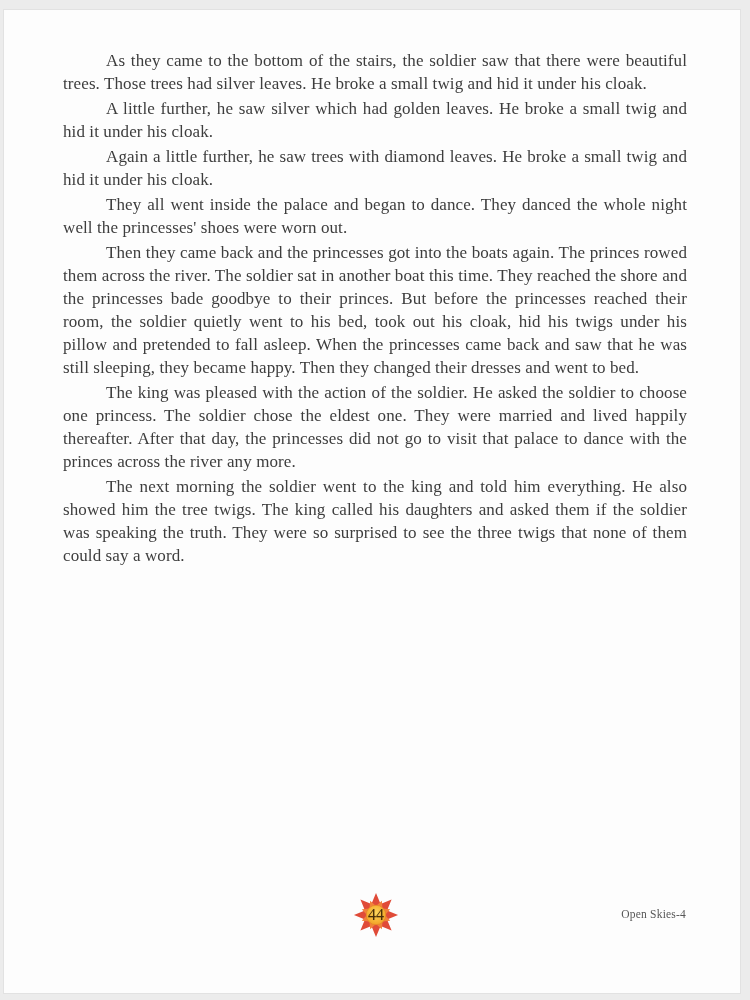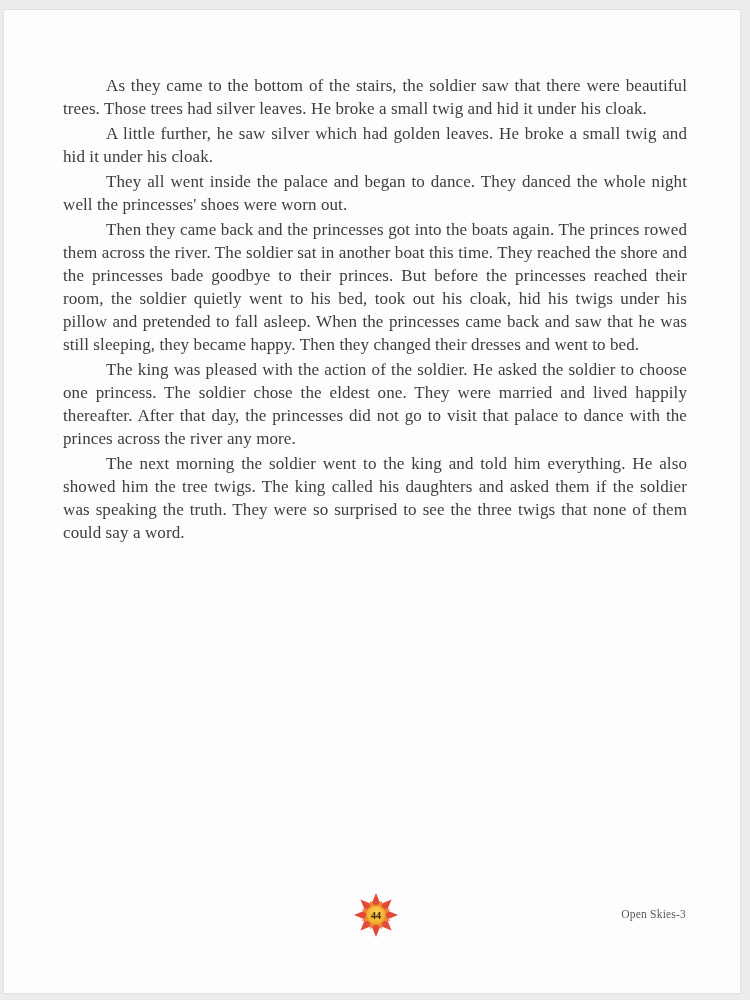--- a/index.html
+++ b/index.html
@@ -14,21 +14,21 @@
   .page {
     position: absolute;
     left: 3px;
     top: 9px;
     width: 738px;
     height: 985px;
     background: #fdfdfd;
     border: 1px solid #e2e2e2;
   }
   .text-block {
-    padding: 64px 53px 0 59px;
+    padding: 39px 53px 0 59px;
   }
   .text-block p {
     font-size: 17px;
     line-height: 23px;
     color: #3d3d3d;
     text-align: justify;
     text-indent: 43px;
     margin-bottom: 2px;
     letter-spacing: 0.1px;
   }
@@ -40,22 +40,22 @@
     height: 46px;
   }
   .footer-badge svg { position: absolute; left: 0; top: 0; }
   .page-num {
     position: absolute;
     left: 0; top: 0;
     width: 46px; height: 46px;
     display: flex;
     align-items: center;
     justify-content: center;
-    font-size: 10px;
-    font-weight: bold;
+    font-size: 16px;
+    font-weight: normal;
     color: #4a2f08;
     text-shadow: 0 0 1px rgba(90,55,8,0.4);
   }
   .book-title {
     position: absolute;
     right: 54px;
     top: 898px;
     font-size: 11.5px;
     color: #565656;
     letter-spacing: 0.2px;
@@ -63,20 +63,21 @@
 </style>
 </head>
 <body>
 
 <div class="frame">
   <div class="page">
 
     <div class="text-block">
       <p>As they came to the bottom of the stairs, the soldier saw that there were beautiful trees. Those trees had silver leaves. He broke a small twig and hid it under his cloak.</p>
       <p>A little further, he saw silver which had golden leaves. He broke a small twig and hid it under his cloak.</p>
+      <p>Again a little further, he saw trees with diamond leaves. He broke a small twig and hid it under his cloak.</p>
       <p>They all went inside the palace and began to dance. They danced the whole night well the princesses' shoes were worn out.</p>
       <p>Then they came back and the princesses got into the boats again. The princes rowed them across the river. The soldier sat in another boat this time. They reached the shore and the princesses bade goodbye to their princes. But before the princesses reached their room, the soldier quietly went to his bed, took out his cloak, hid his twigs under his pillow and pretended to fall asleep. When the princesses came back and saw that he was still sleeping, they became happy. Then they changed their dresses and went to bed.</p>
       <p>The king was pleased with the action of the soldier. He asked the soldier to choose one princess. The soldier chose the eldest one. They were married and lived happily thereafter. After that day, the princesses did not go to visit that palace to dance with the princes across the river any more.</p>
       <p>The next morning the soldier went to the king and told him everything. He also showed him the tree twigs. The king called his daughters and asked them if the soldier was speaking the truth. They were so surprised to see the three twigs that none of them could say a word.</p>
     </div>
 
     <div class="footer-badge">
       <svg width="46" height="46" viewBox="0 0 48 48">
         <defs>
           <radialGradient id="goldGrad" cx="50%" cy="42%" r="60%">
@@ -85,16 +86,16 @@
             <stop offset="100%" stop-color="#ef9f2a"></stop>
           </radialGradient>
         </defs>
         <polygon points="24,1 28.78,12.45 40.26,7.74 35.55,19.22 47,24 35.55,28.78 40.26,40.26 28.78,35.55 24,47 19.22,35.55 7.74,40.26 12.45,28.78 1,24 12.45,19.22 7.74,7.74 19.22,12.45" fill="#e04b38"></polygon>
         <polygon points="24,8 27.64,15.22 35.31,12.69 32.78,20.36 40,24 32.78,27.64 35.31,35.31 27.64,32.78 24,40 20.36,32.78 12.69,35.31 15.22,27.64 8,24 15.22,20.36 12.69,12.69 20.36,15.22" transform="rotate(22.5 24 24)" fill="#f2813a"></polygon>
         <circle cx="24" cy="24" r="10.2" fill="url(#goldGrad)" stroke="#e0871f" stroke-width="0.6"></circle>
       </svg>
       <span class="page-num">44</span>
     </div>
 
-    <span class="book-title">Open Skies-3</span>
+    <span class="book-title">Open Skies-4</span>
 
   </div>
 </div>
 
 </body></html>

